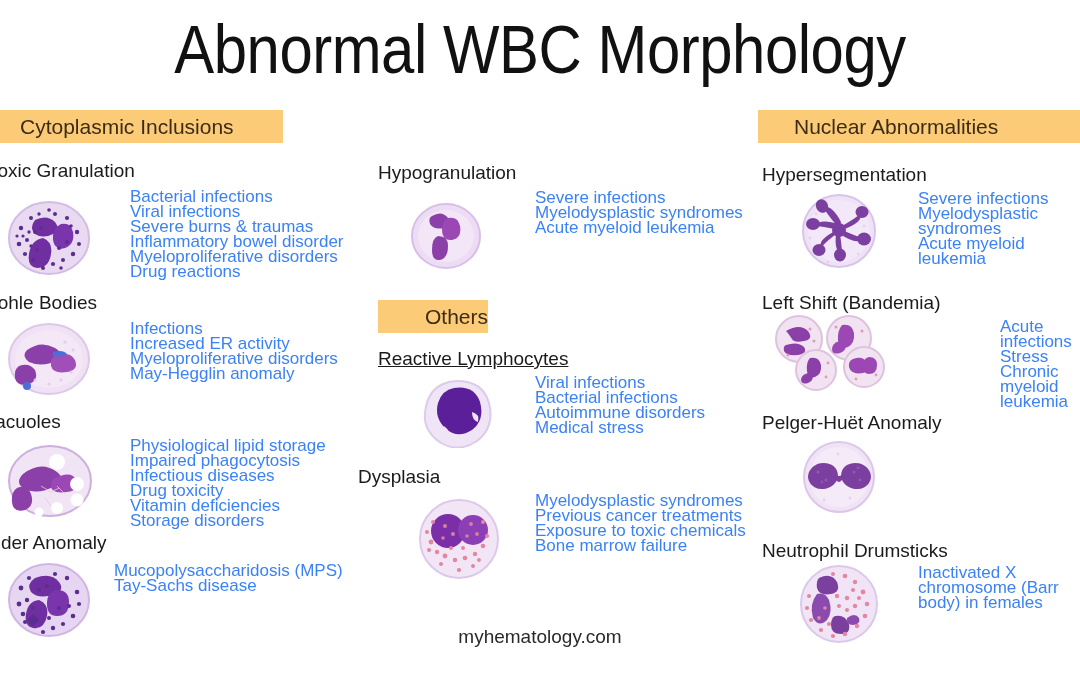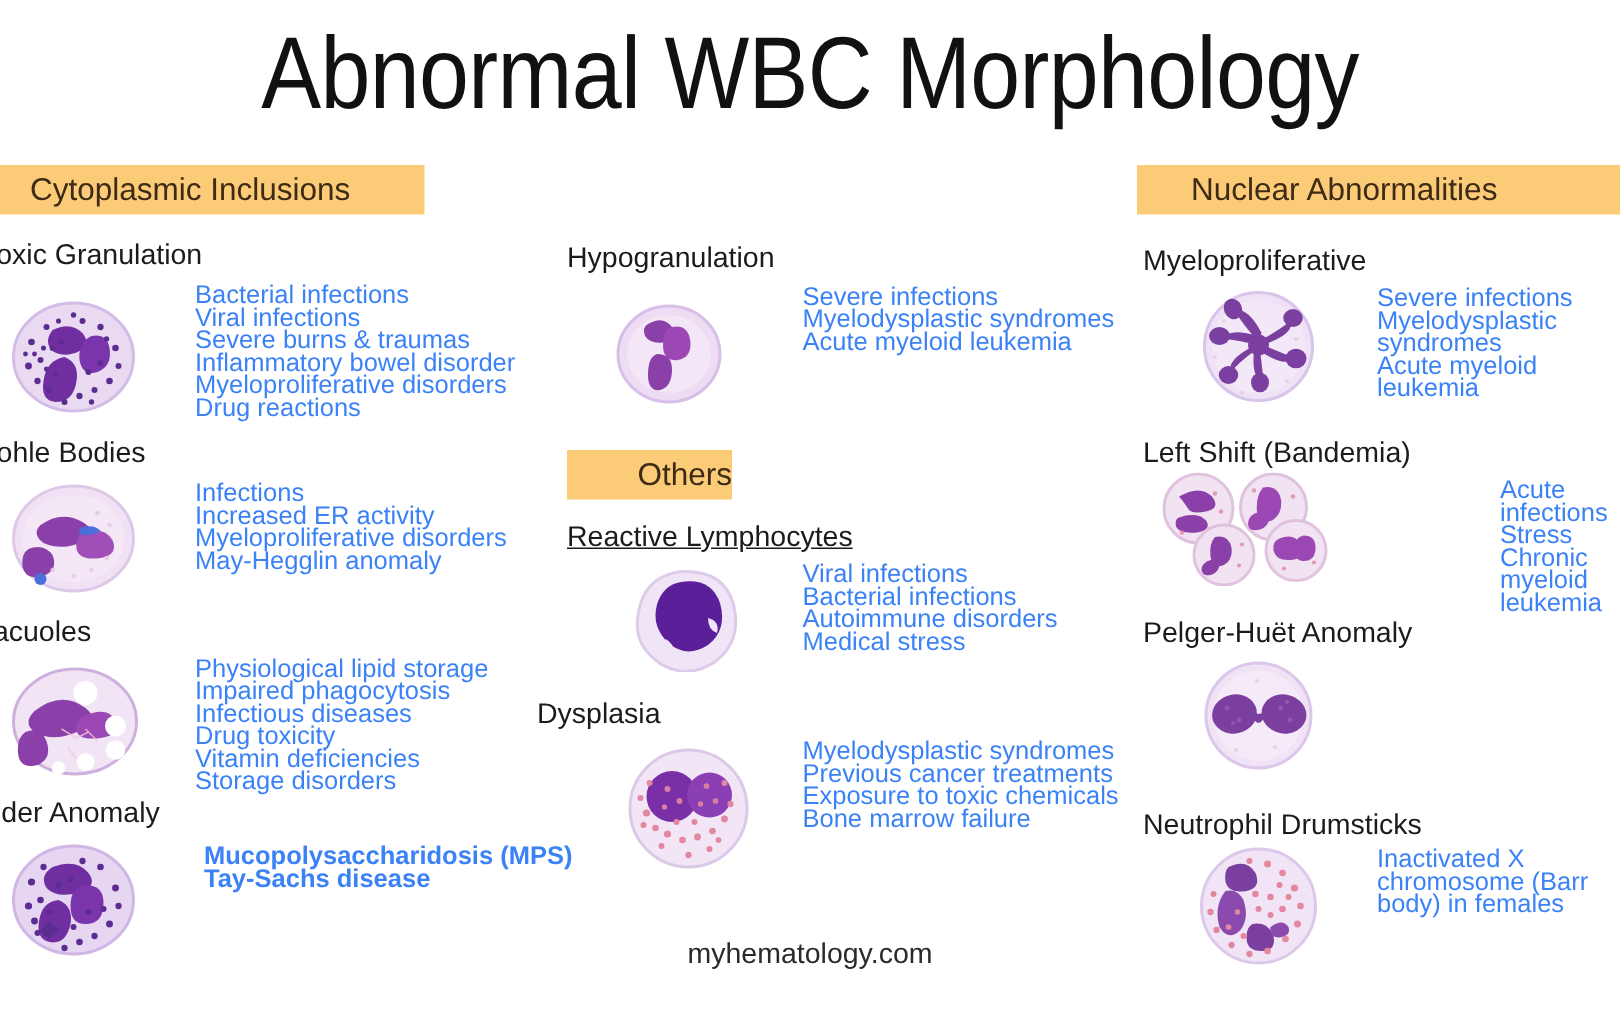--- a/index.html
+++ b/index.html
@@ -202,21 +202,21 @@
         <circle cx="24" cy="18" r="2.1"></circle>
           <circle cx="54" cy="48" r="2"></circle>
           <circle cx="64" cy="46" r="2"></circle>
         <circle cx="28" cy="48" r="2"></circle>
           <circle cx="20" cy="62" r="2"></circle>
           <circle cx="44" cy="58" r="2"></circle>
       </g>
       <path d="M22 60 l6 -6 l6 6 l-6 6z" fill="#5b2d91"></path>
     </svg>
   </div>
-  <div class="causes" style="left:136px;top:563px;font-weight:bold;">Mucopolysaccharidosis (MPS)
+  <div class="causes" style="left:114px;top:563px;">Mucopolysaccharidosis (MPS)
 Tay-Sachs disease</div>
 
   <div class="entry-title" style="left:378px;top:162px;">Hypogranulation</div>
   <div class="cell" style="left:408px;top:200px;">
     <svg width="76" height="72" viewBox="0 0 76 72">
       <ellipse cx="38" cy="36" rx="34" ry="32" fill="#eddcf4" stroke="#d7bfe8" stroke-width="2"></ellipse>
       <ellipse cx="38" cy="36" rx="28" ry="26" fill="#f4e9f8" opacity="0.7"></ellipse>
       <path d="M24 16 q10 -6 16 2 q4 8 -4 10 q-10 2 -14 -4 q-2 -6 2 -8z" fill="#8b3fa8"></path>
       <path d="M40 18 q10 -2 12 8 q2 12 -8 14 q-10 1 -10 -10 q0 -10 6 -12z" fill="#9c48b4"></path>
       <path d="M30 36 q10 0 10 10 q0 12 -8 14 q-8 1 -8 -10 q0 -12 6 -14z" fill="#8b3fa8"></path>
@@ -282,21 +282,21 @@
   </div>
   <div class="causes" style="left:535px;top:493px;">Myelodysplastic syndromes
 Previous cancer treatments
 Exposure to toxic chemicals
 Bone marrow failure</div>
 
   <div class="banner" id="banner-nuclear">
     <span>Nuclear Abnormalities</span>
   </div>
 
-  <div class="entry-title" style="left:762px;top:164px;">Myeloproliferative</div>
+  <div class="entry-title" style="left:762px;top:164px;">Hypersegmentation</div>
   <div class="cell" style="left:798px;top:192px;">
     <svg width="82" height="78" viewBox="0 0 82 78">
       <circle cx="41" cy="39" r="36" fill="#efe2f6" stroke="#d9c4ea" stroke-width="2"></circle>
       <circle cx="41" cy="39" r="31" fill="#f5ecf9" opacity="0.55"></circle>
       <g fill="#7b3fa0">
         <path d="M41 36 q-14 -16 -16 -22 q10 0 18 16z"></path>
         <ellipse cx="24" cy="14" rx="6" ry="7" transform="rotate(-25 24 14)"></ellipse>
         <path d="M41 38 q-18 -4 -24 -4 q4 -8 24 -2z"></path>
         <ellipse cx="15" cy="32" rx="7" ry="6"></ellipse>
         <path d="M41 40 q-14 10 -18 16 q-4 -8 16 -18z"></path>

